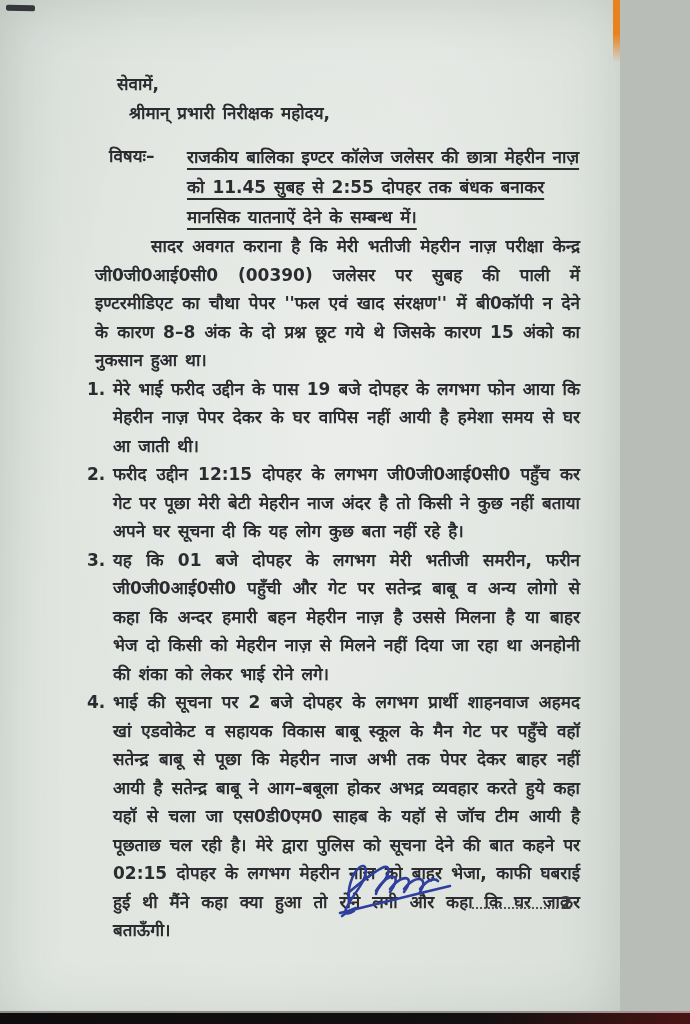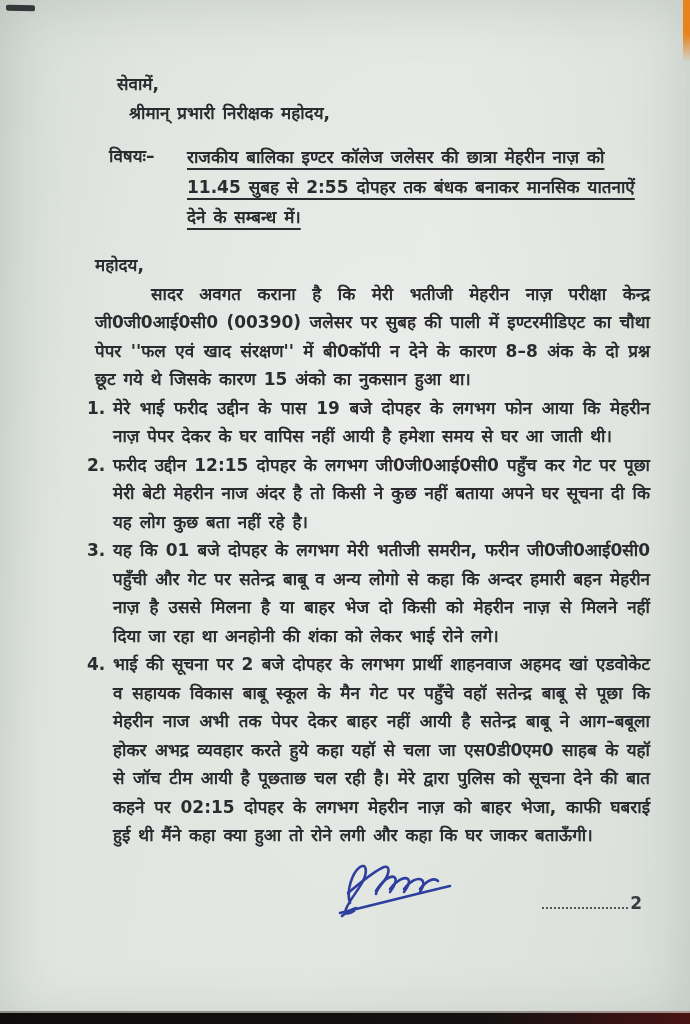--- a/index.html
+++ b/index.html
@@ -2,21 +2,21 @@
 <html><head>
 <meta charset="utf-8">
 <style>
   html,body{margin:0;padding:0;}
   body{
     width:690px;height:1024px;overflow:hidden;
     font-family:"DejaVu Sans",sans-serif;
     background:#b8bdb8;
   }
   .scan{
-    position:relative;width:690px;height:1024px;
+    position:relative;width:620px;height:1024px;
     background:
       radial-gradient(ellipse at 55% 40%, rgba(255,255,255,0.28), rgba(0,0,0,0) 60%),
       linear-gradient(100deg, #d6dcd7 0%, #e0e5e0 18%, #e3e7e2 55%, #dde2dd 85%, #d8ded9 100%);
     box-shadow:inset 0 0 60px rgba(60,70,60,0.18);
   }
   
   .dash{
     position:absolute;left:6px;top:5px;width:29px;height:6px;
     background:#35373b;border-radius:2px;transform:rotate(1.5deg);
   }
@@ -69,21 +69,20 @@
 
     <div class="salutation">सेवामें,</div>
 
     <div class="recipient">श्रीमान् प्रभारी निरीक्षक महोदय,</div>
 
     <div class="subject">
       <span class="subject-label">विषयः–</span>
       <span class="subject-text">राजकीय बालिका इण्टर कॉलेज जलेसर की छात्रा मेहरीन नाज़ को 11.45 सुबह से 2:55 दोपहर तक बंधक बनाकर मानसिक यातनाऐं देने के सम्बन्ध में।</span>
     </div>
 
-    <div class="greeting">महोदय,</div>
 
     <div class="para">सादर अवगत कराना है कि मेरी भतीजी मेहरीन नाज़ परीक्षा केन्द्र जी0जी0आई0सी0 (00390) जलेसर पर सुबह की पाली में इण्टरमीडिएट का चौथा पेपर ''फल एवं खाद संरक्षण'' में बी0कॉपी न देने के कारण 8–8 अंक के दो प्रश्न छूट गये थे जिसके कारण 15 अंको का नुकसान हुआ था।</div>
 
     <ol class="points">
       <li class="point">
         <span class="point-num">1.</span>
         <span class="point-text">मेरे भाई फरीद उद्दीन के पास 19 बजे दोपहर के लगभग फोन आया कि मेहरीन नाज़ पेपर देकर के घर वापिस नहीं आयी है हमेशा समय से घर आ जाती थी।</span>
       </li>
       <li class="point">
         <span class="point-num">2.</span>

